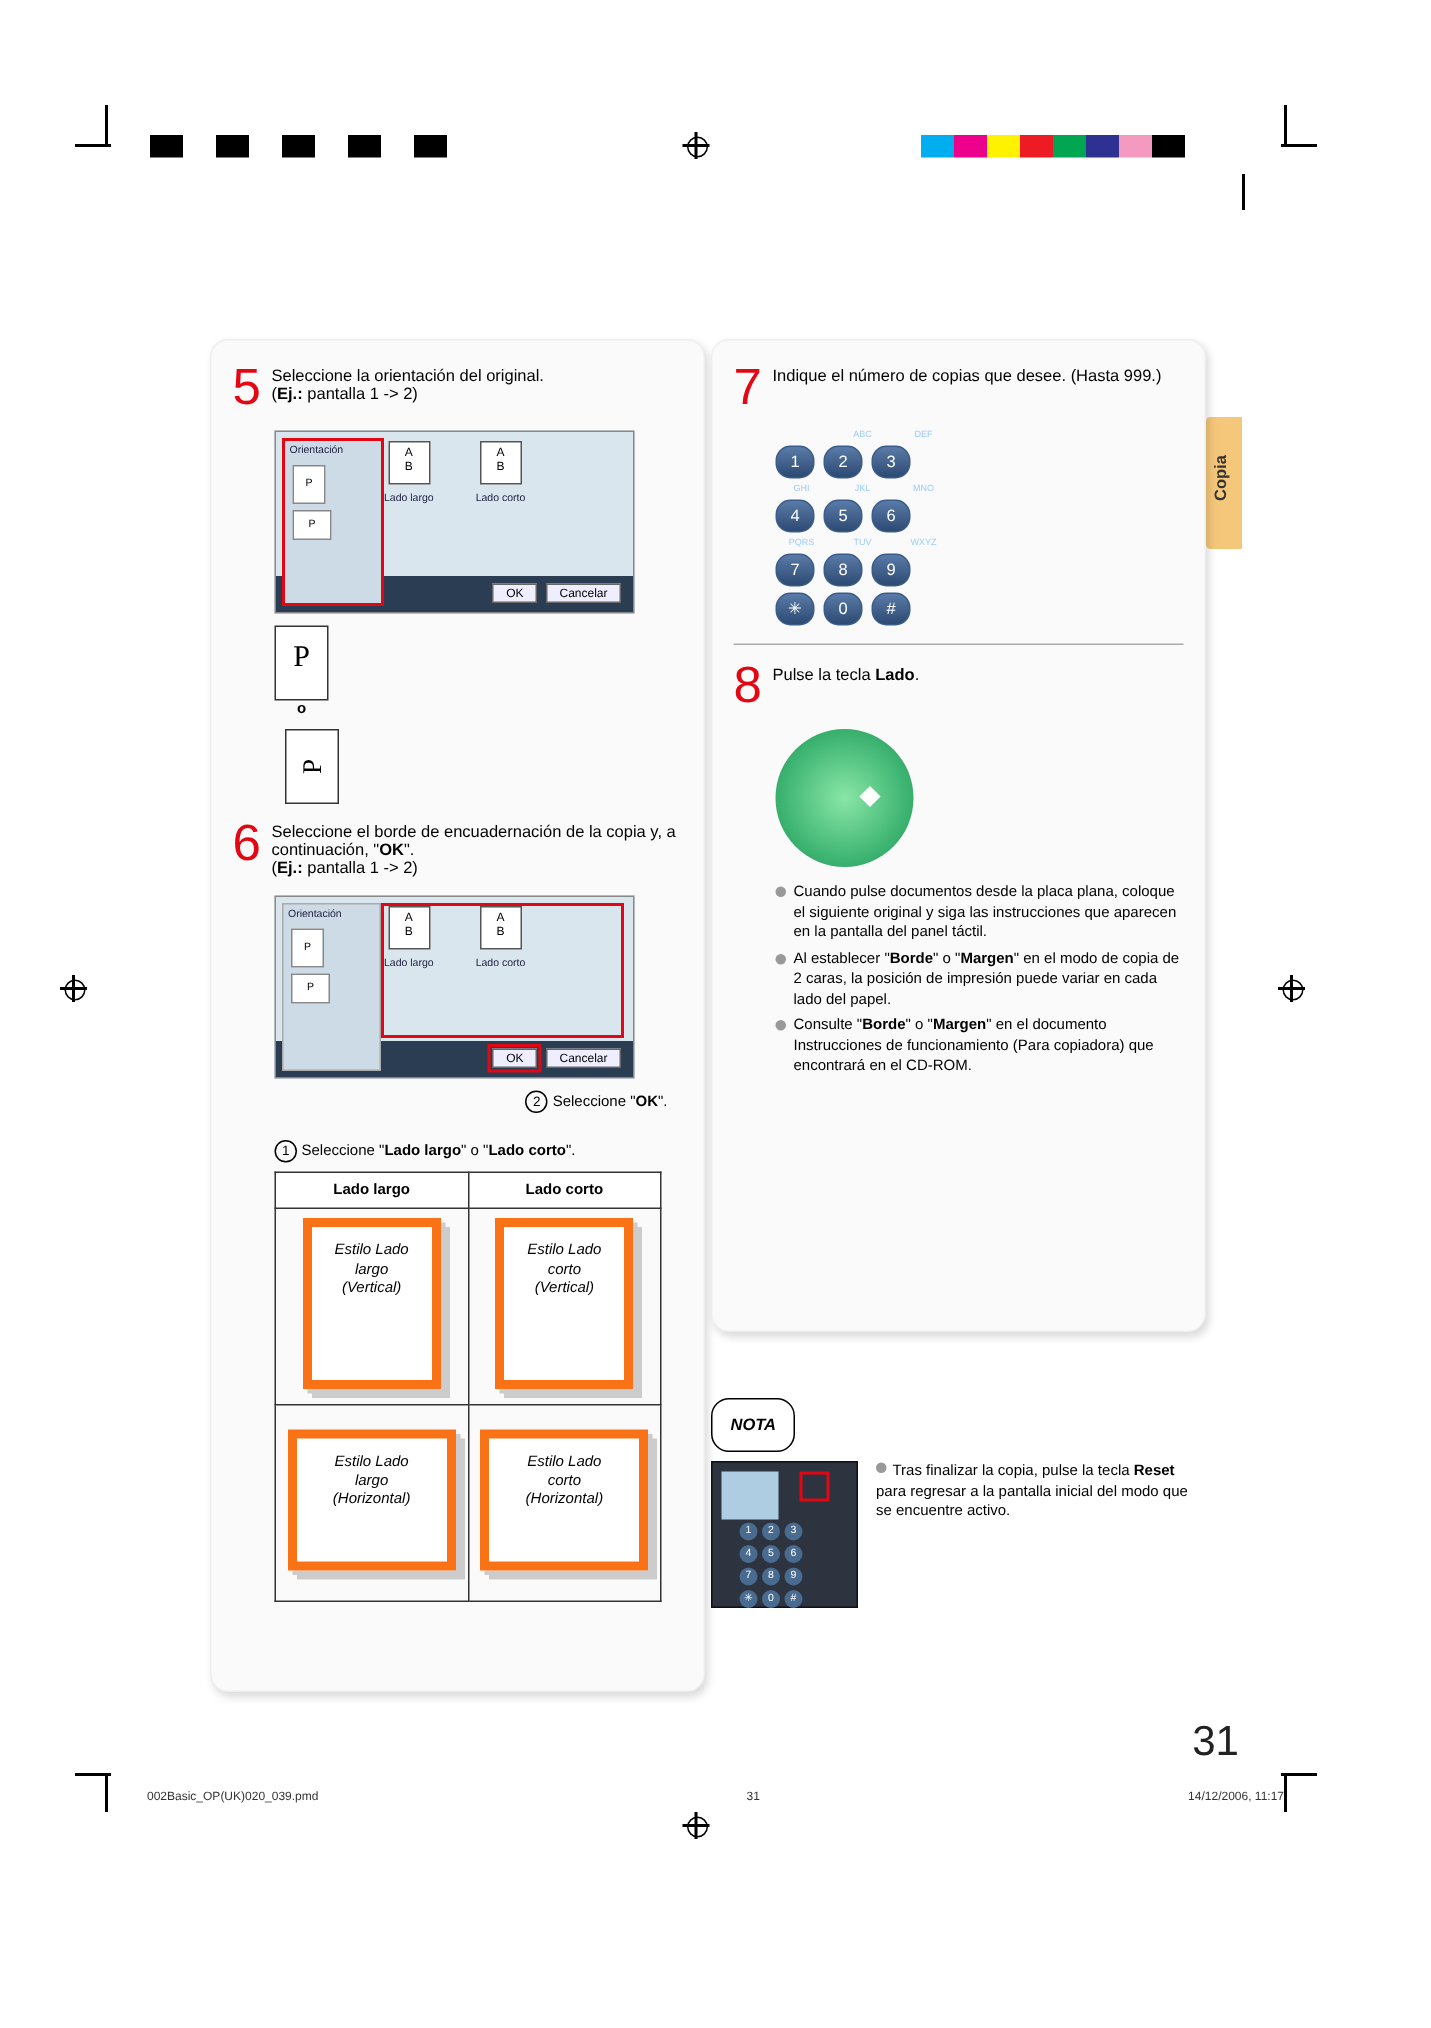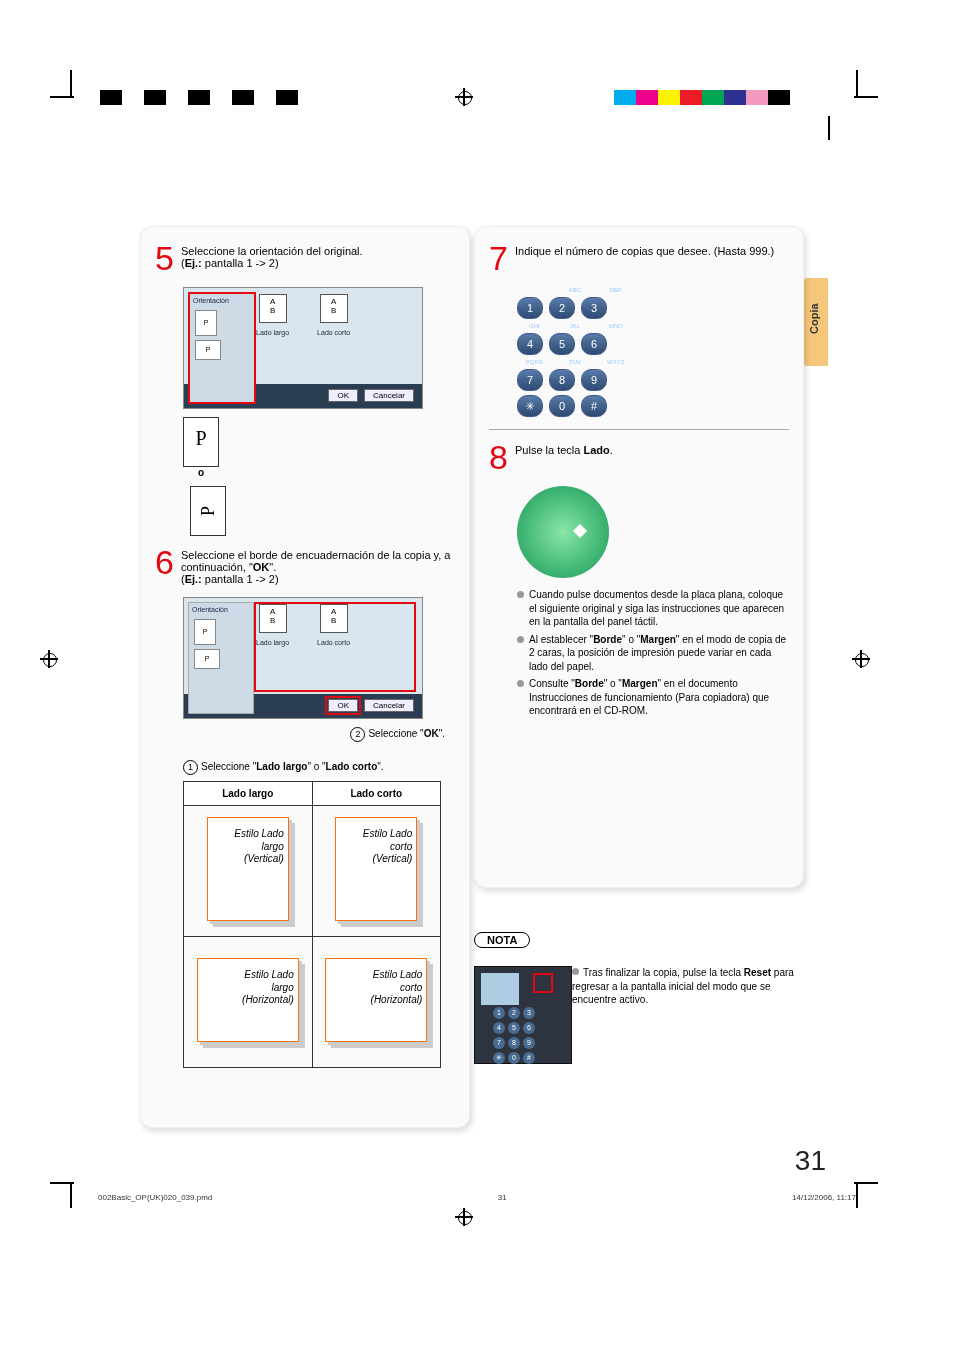--- a/index.html
+++ b/index.html
@@ -122,38 +122,38 @@
   .orient-desc { flex: 1; font-size: 10px; line-height: 1.3; }
   .orient-desc b { display: inline; }
   
   .capline { font-size: 10px; margin: 2px 0; }
   .circ-num { display: inline-block; width: 13px; height: 13px; border: 1px solid #000; border-radius: 50%; font-size: 9px; text-align: center; line-height: 13px; margin-right: 3px; }
   
   .bind-tbl { margin: 6px 0 0 28px; border-collapse: collapse; width: 258px; font-size: 10px; }
   .bind-tbl th, .bind-tbl td { border: 1px solid #333; padding: 6px; text-align: center; vertical-align: middle; }
   .bind-tbl th { font-weight: bold; background: #fff; }
   .bind-tbl td { height: 118px; }
-  .stack { width: 72px; height: 92px; border: 1px solid #f97316; background: #fff; margin: 0 auto 4px; box-shadow: 3px 3px 0 #ccc, 6px 6px 0 #ccc; position: relative; font-style: italic; font-size: 10px; padding: 10px 4px 0; line-height: 1.25; text-align: right; }
+  .stack { width: 72px; height: 92px; border: 6px solid #f97316; background: #fff; margin: 0 auto 4px; box-shadow: 3px 3px 0 #ccc, 6px 6px 0 #ccc; position: relative; font-style: italic; font-size: 10px; padding: 10px 4px 0; line-height: 1.25; }
   .stack.h { width: 92px; height: 72px; }
   
   .keypad { width: 116px; margin: 6px 0 12px 28px; }
   .keypad .row { display: flex; gap: 6px; margin-bottom: 4px; }
   .keypad .lbl { font-size: 6px; color: #9cf; text-align: center; flex:1; }
   .keypad .key { width: 24px; height: 20px; border: 1px solid #3a5c8a; border-radius: 10px; background: linear-gradient(#5a7ba8, #2c4a72); color: #fff; font-size: 11px; text-align: center; line-height: 20px; }
   
   .start-img { width: 92px; height: 92px; margin: 6px 0 10px 28px; background: radial-gradient(circle at 50% 50%, #89e6a7 0%, #3cb371 65%, #2e8b57 100%); border-radius: 50%; position: relative; }
   .start-img .diamond { position: absolute; left: 58px; top: 40px; width: 10px; height: 10px; background: #fff; transform: rotate(45deg); }
   
   ul.bullets { list-style: none; padding: 0 0 0 28px; margin: 3px 0; }
   ul.bullets li { position: relative; padding-left: 12px; margin: 4px 0; font-size: 10px; line-height: 1.35; }
   ul.bullets li:before { content:""; position:absolute; left:0; top:3px; width:7px; height:7px; border-radius:50%; background:#999; }
   
   .nota-wrap { position: absolute; left: 474px; top: 932px; width: 330px; }
-  .nota-lbl { display: inline-block; border: 1px solid #000; border-radius: 12px; padding: 1px 12px; font-weight: bold; font-size: 11px; margin-bottom: 6px; }
-  .nota-row { display: flex; gap: 0; margin-top: 12px; }
+  .nota-lbl { display: inline-block; border: 1px solid #000; border-radius: 12px; padding: 11px 12px; font-weight: bold; font-size: 11px; margin-bottom: 6px; font-style: italic; }
+  .nota-row { display: flex; gap: 12px; }
   .copier-img { width: 96px; height: 96px; background: #2d3440; border: 1px solid #111; position: relative; }
   .copier-img .screen { position:absolute; left:6px; top:6px; width:38px; height:32px; background:#aecce2; }
   .copier-img .red-ring { position:absolute; left:58px; top:6px; width:16px; height:16px; border:2px solid #e30613; }
   .copier-img .kpad { position:absolute; left:18px; top:40px; right:18px; bottom:10px; }
   .copier-img .kpad .kr { display:flex; gap:3px; margin-bottom:3px; }
   .copier-img .kpad .kr span { width:12px; height:12px; border-radius:50%; background:#4a6b90; font-size:7px; color:#fff; text-align:center; line-height:12px; }
   .nota-text { flex: 1; font-size: 10px; line-height: 1.35; }
   .nota-text .dot { display:inline-block; width:7px; height:7px; border-radius:50%; background:#999; margin-right:4px; vertical-align:1px; }
   hr.sep { border: none; border-top: 1px solid #aaa; margin: 12px 0 10px 0; }
   .footer-line { position: absolute; left: 98px; right: 98px; top: 1193px; font-size: 8px; color: #333; display: flex; justify-content: space-between; }

